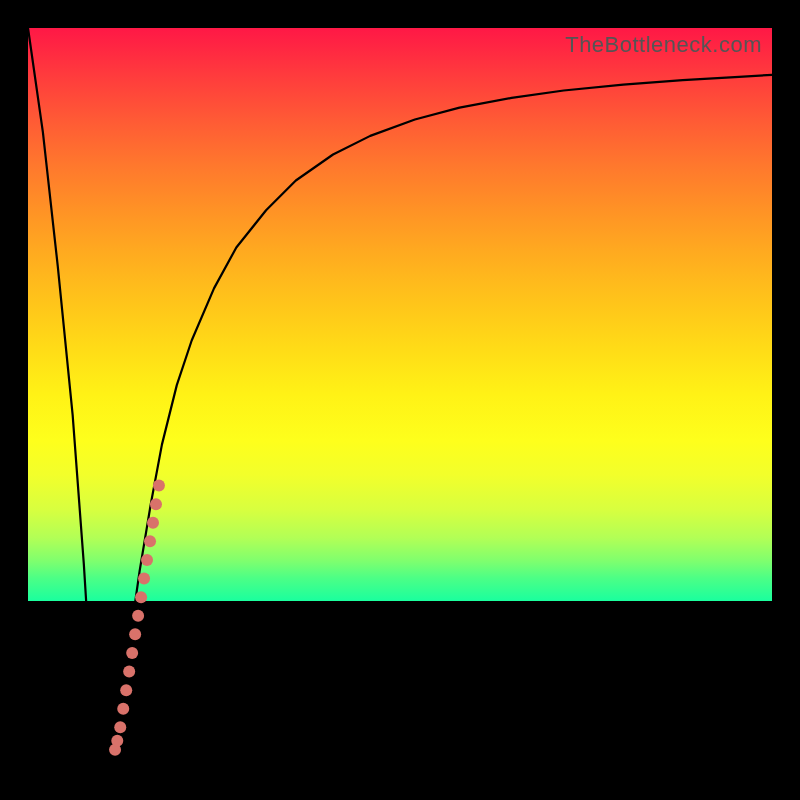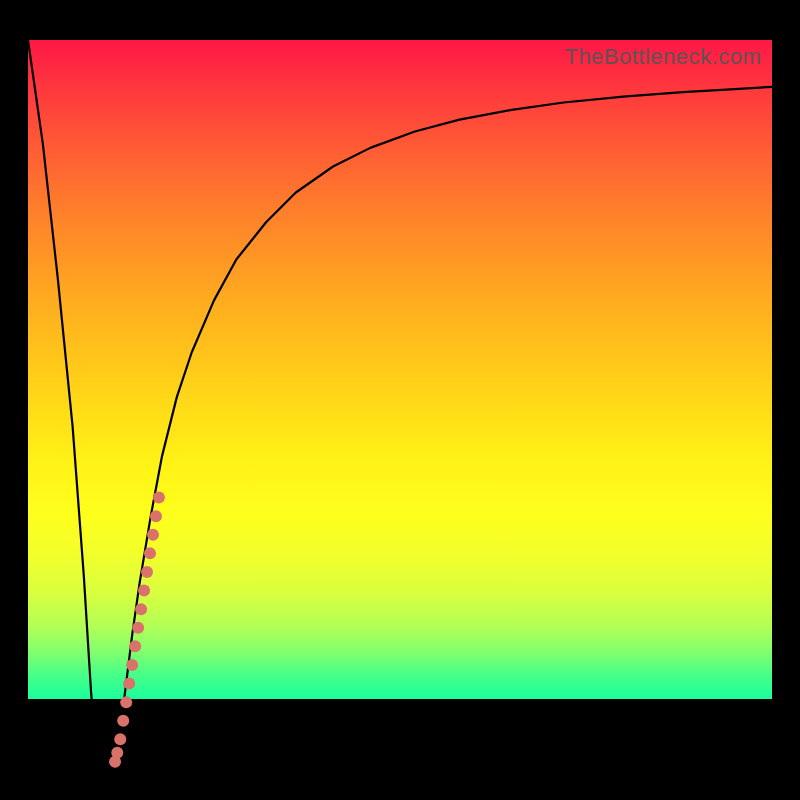--- a/index.html
+++ b/index.html
@@ -13,23 +13,23 @@
   }
   .frame {
     position: relative;
     width: 800px;
     height: 800px;
     background: #000;
   }
   .plot {
     position: absolute;
     left: 28px;
-    top: 40px;
+    top: 28px;
     width: 744px;
-    height: 659px;
+    height: 573px;
     
     background: linear-gradient(
       to bottom,
       #ff1846 0%,
       #ff3a3d 8%,
       #ff5a35 16%,
       #ff782d 24%,
       #ff9325 32%,
       #ffad1f 40%,
       #ffc51a 48%,

